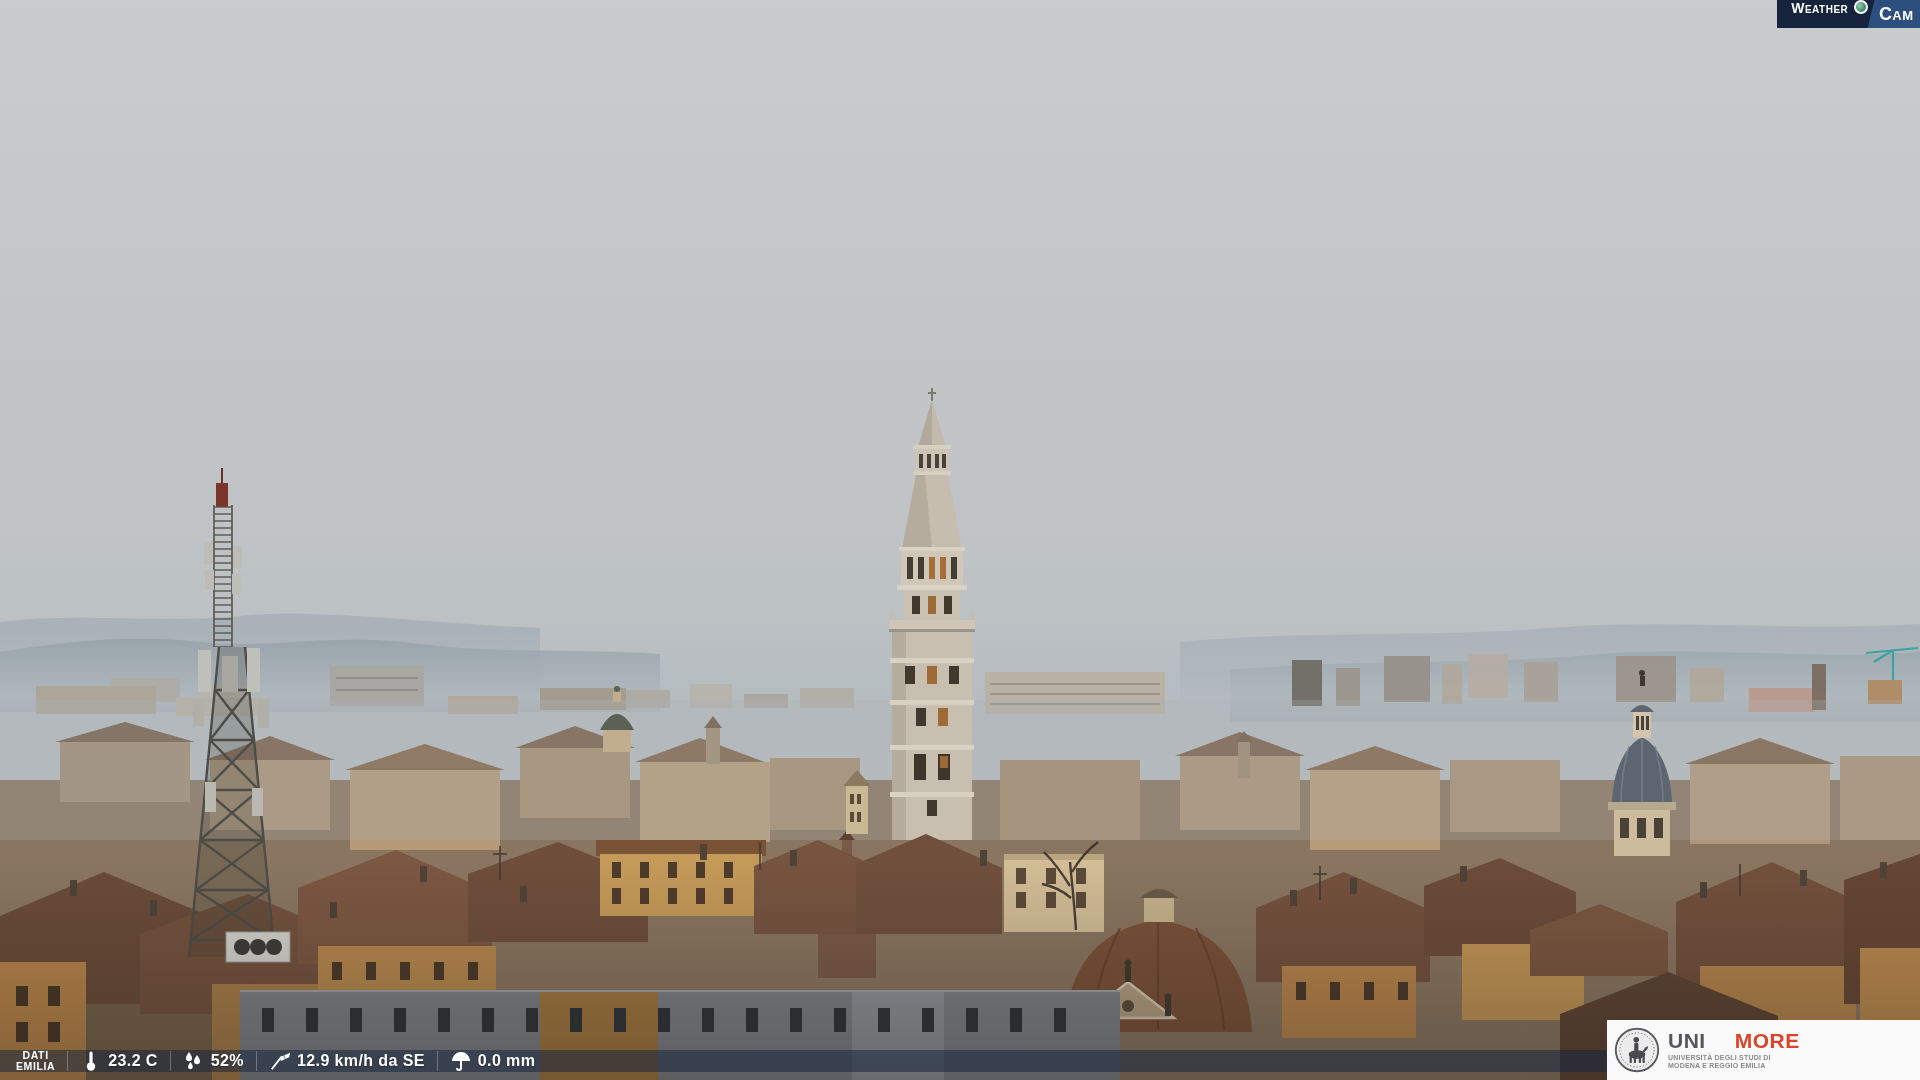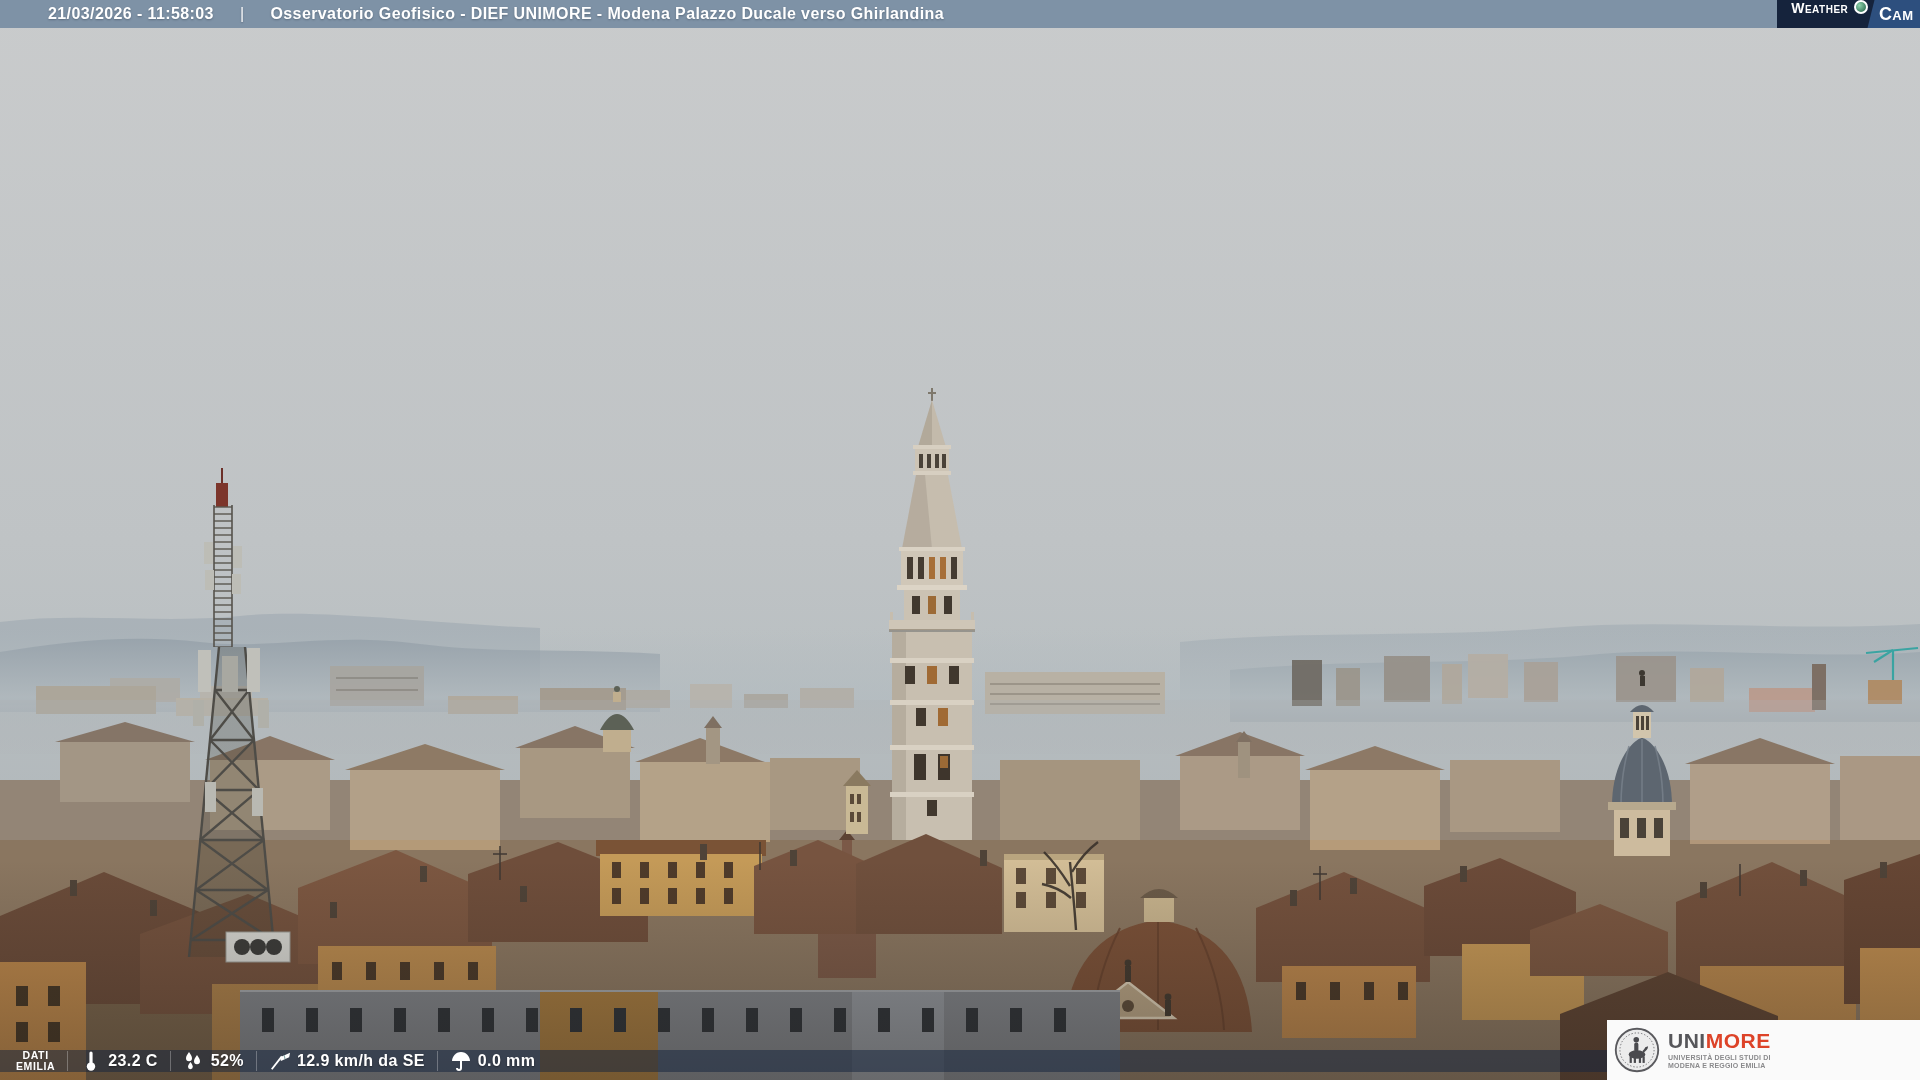--- a/index.html
+++ b/index.html
@@ -35,21 +35,21 @@
   .wxbar .ico{width:22px;height:22px;display:flex;align-items:center;justify-content:center;margin-right:6px;}
   .wxbar .val{font-size:16px;font-weight:bold;letter-spacing:.4px;white-space:nowrap;
          text-shadow:0 1px 2px rgba(0,0,0,.4);}
   .wxbar .grp{display:flex;align-items:center;}
 
   
   .credit{position:absolute;left:1607px;top:1020px;width:313px;height:60px;background:#fafafa;
           display:flex;align-items:center;box-sizing:border-box;padding:4px 6px 4px 6px;gap:7px;}
   .credit .brand{display:flex;flex-direction:column;justify-content:center;}
   .credit .word{font-size:21px;font-weight:bold;letter-spacing:.5px;color:#56565a;line-height:1;}
-  .credit .word .more{color:#dd4328;}
+  .credit .word .more{color:#dd4328;margin-left:29px;}
   .credit .sub{font-size:7px;color:#8a8a8c;letter-spacing:.2px;line-height:1.2;margin-top:3px;font-weight:bold;}
   .credit .org{font-size:16px;color:#8e8e90;line-height:1.3;margin-left:3px;}
 </style>
 </head>
 <body>
 
 <div class="stage">
 
   <svg class="scene" viewBox="0 0 1920 1080">
     <defs>
@@ -442,25 +442,20 @@
         </g>
       <rect x="226" y="932" width="64" height="30" fill="#d4d4cf" stroke="#9a9a94"></rect>
       <circle cx="242" cy="947" r="8" fill="#3c3c3a"></circle>
         <circle cx="258" cy="947" r="8" fill="#3c3c3a"></circle>
         <circle cx="274" cy="947" r="8" fill="#3c3c3a"></circle>
     </g>
 
     <rect x="0" y="860" width="1920" height="220" fill="url(#vig)"></rect>
   </svg>
 
-  <header class="topbar">
-    <span class="ts">21/03/2026 - 11:58:03</span>
-    <span class="pipe">|</span>
-    <span class="title">Osservatorio Geofisico - DIEF UNIMORE - Modena Palazzo Ducale verso Ghirlandina</span>
-  </header>
 
   <div class="wxlogo">
     <span class="w1">Weather</span>
     <span class="orb"></span>
     <span class="camwrap">
         <span class="w2">Cam</span>
       </span>
   </div>
 
   <div class="wxbar">

